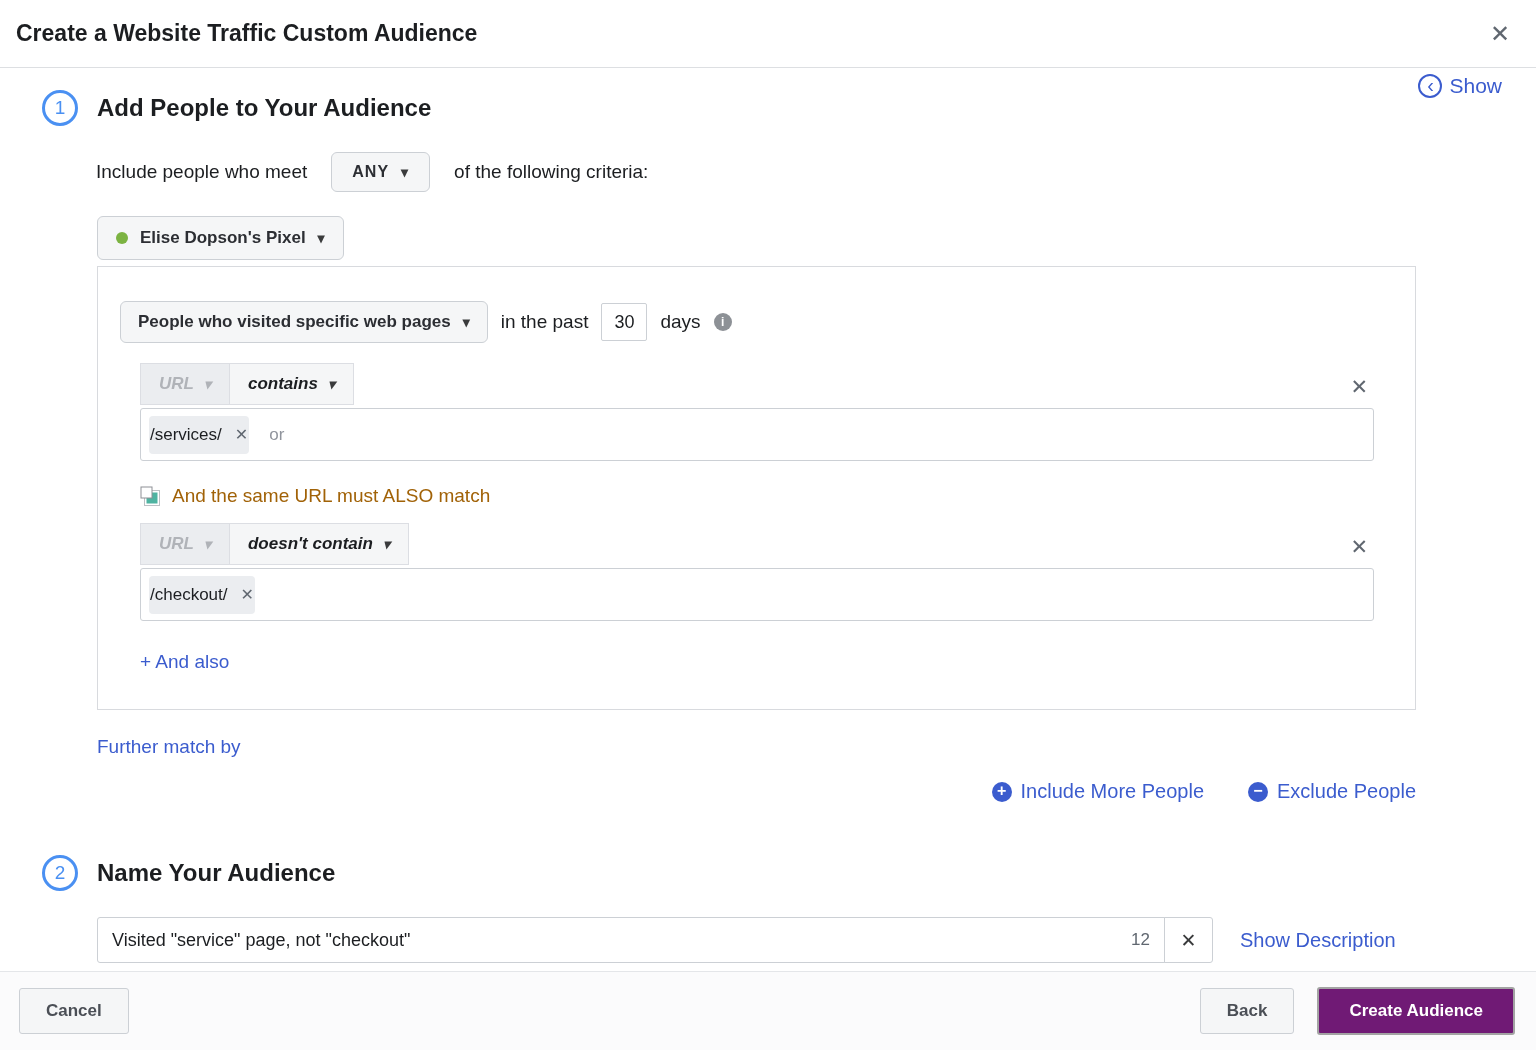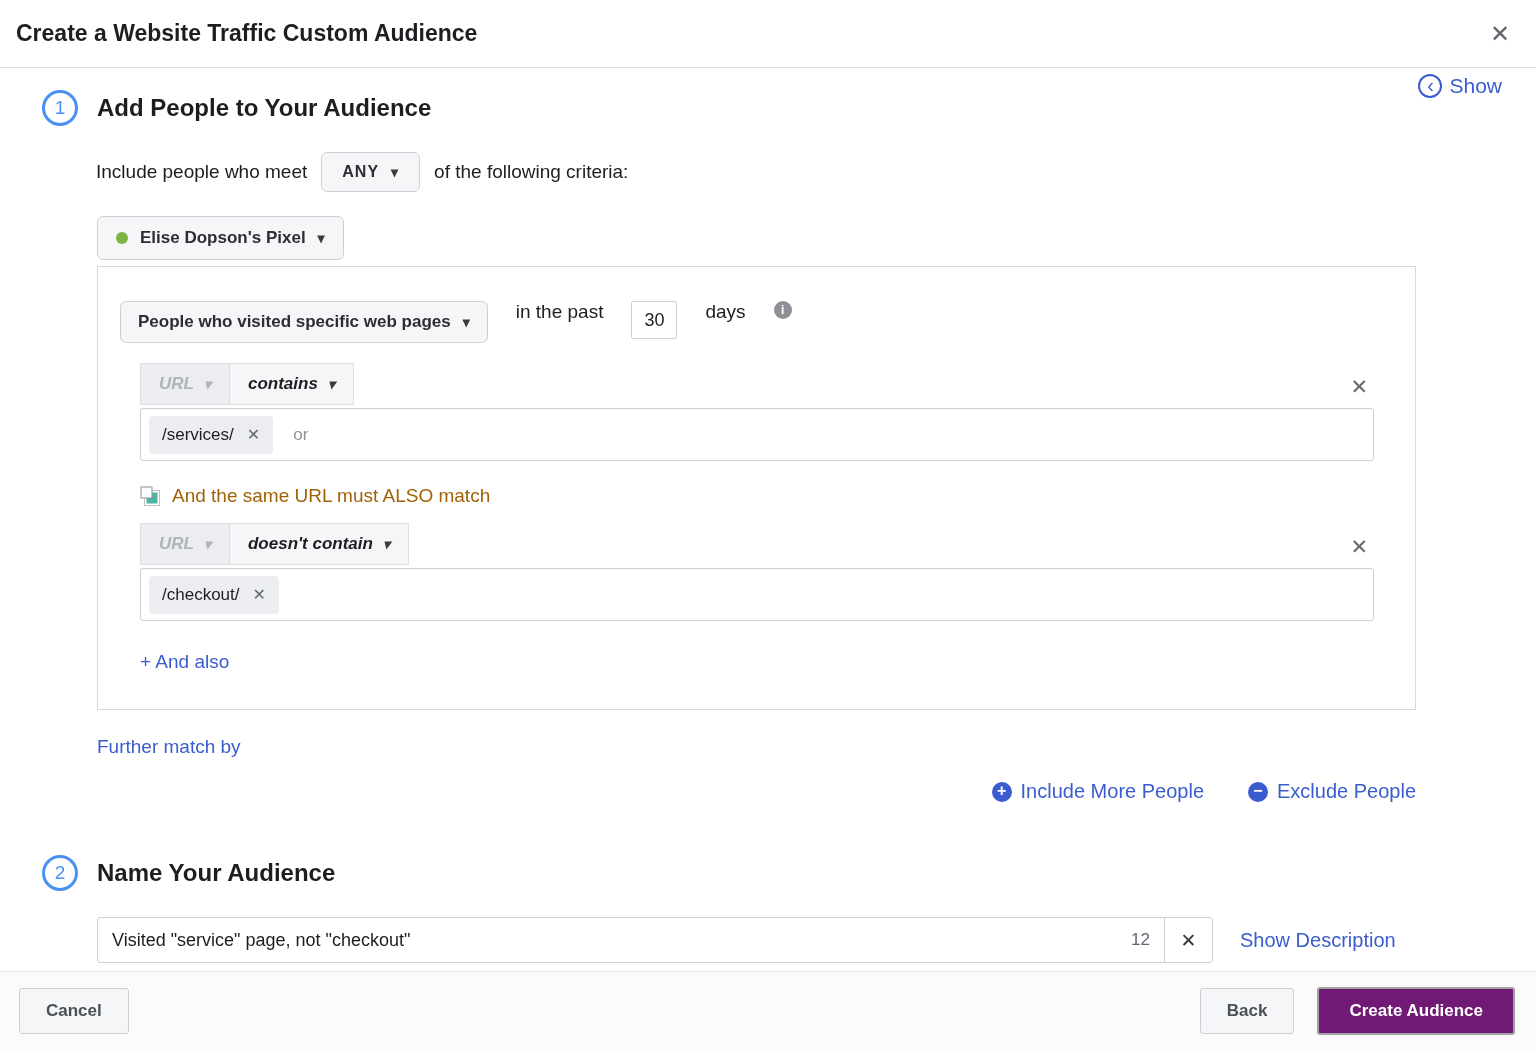--- a/index.html
+++ b/index.html
@@ -31,39 +31,39 @@
   .step-row{ display:flex; align-items:center; gap:19px; margin-left:42px; }
   .step1-row{ margin-top:22px; }
   .step2-row{ margin-top:52px; }
   .step-circle{
     width:36px; height:36px; border:3px solid #4a90f2; border-radius:50%;
     color:#4a90f2; font-size:19px; display:flex; align-items:center; justify-content:center;
   }
   .step-title{ font-size:24px; font-weight:bold; }
   
   .criteria-line{
-    margin:26px 0 0 96px; display:flex; align-items:center; gap:14px; font-size:19px;
+    margin:26px 0 0 96px; display:flex; align-items:center; gap:24px; font-size:19px;
   }
   .btn-gray{
     background:#f5f6f7; border:1px solid #ccd0d5; border-radius:6px;
     display:inline-flex; align-items:center; gap:12px; cursor:pointer;
     font-weight:bold; color:#2c2e33;
   }
   .any-btn{ padding:10px 20px; font-size:16px; letter-spacing:1px; }
   .caret{ font-size:14px; color:#3a3b3c; }
   .caret-dim{ color:#b0b3b8; }
   
   .pixel-btn{ margin:24px 0 0 97px; padding:11px 18px; font-size:17px; }
   .pixel-dot{ width:12px; height:12px; border-radius:50%; background:#7cb342; }
   
   .rule-box{
     margin:6px 0 0 97px; width:1319px;
     border:1px solid #d8dade; padding:34px 0 36px 22px;
   }
-  .rule-head{ display:flex; gap:28px; font-size:19px; }
+  .rule-head{ display:flex; align-items:center; gap:13px; font-size:19px; }
   .event-btn{ padding:10px 17px; font-size:17px; }
   .days-input{
     width:46px; height:38px; border:1px solid #ccd0d5; border-radius:2px;
     text-align:center; font-size:18px; font-family:"Liberation Sans", sans-serif; color:#1c1e21;
   }
   .info-icon{
     width:18px; height:18px; border-radius:50%; background:#8d9196; color:#fff;
     font-size:12px; font-weight:bold; display:inline-flex; align-items:center; justify-content:center;
   }
   .cond-block{ width:1234px; margin:20px 0 0 20px; }
@@ -75,21 +75,21 @@
     display:inline-flex; align-items:center; gap:10px; cursor:pointer;font-style:italic;
   }
   .seg-url{ background:#ebedf0; color:#b0b3b8; }
   .seg-op{ background:#f5f6f7; color:#1c1e21; border-left:none; }
   .remove-x{ color:#606770; font-size:21px; cursor:pointer; margin:0 6px 8px 0; line-height:1; }
   .cond-input{
     height:53px; border:1px solid #ccd0d5; border-radius:3px;
     display:flex; align-items:center; gap:20px; padding-left:8px; background:#fff; cursor:text;
   }
   .chip{
-    background:#ebedf0; border-radius:4px; padding:9px 13px; font-size:17px;
+    background:#ebedf0; border-radius:4px; padding:9px 1px; font-size:17px;
     display:inline-flex; align-items:center; gap:13px;
   }
   .chip-x{ color:#606770; font-size:16px; cursor:pointer; line-height:1; }
   .or-hint{ color:#90949c; font-size:17px; }
   
   .also-row{
     margin:24px 0 0 20px; display:flex; align-items:center; gap:11px;
     color:#a16207; font-size:19px;
   }
   .and-also{ margin:30px 0 0 20px; font-size:19px; color:#3b5cce; cursor:pointer; display:inline-block; }

